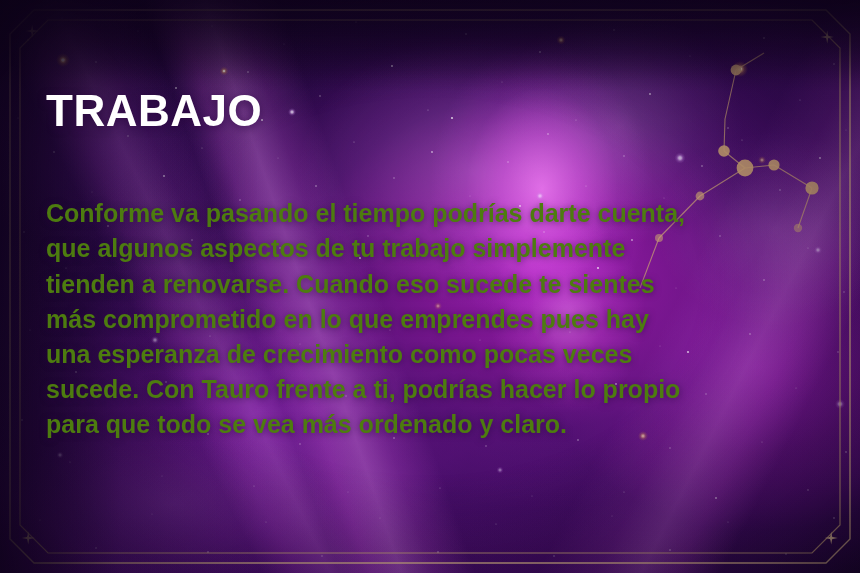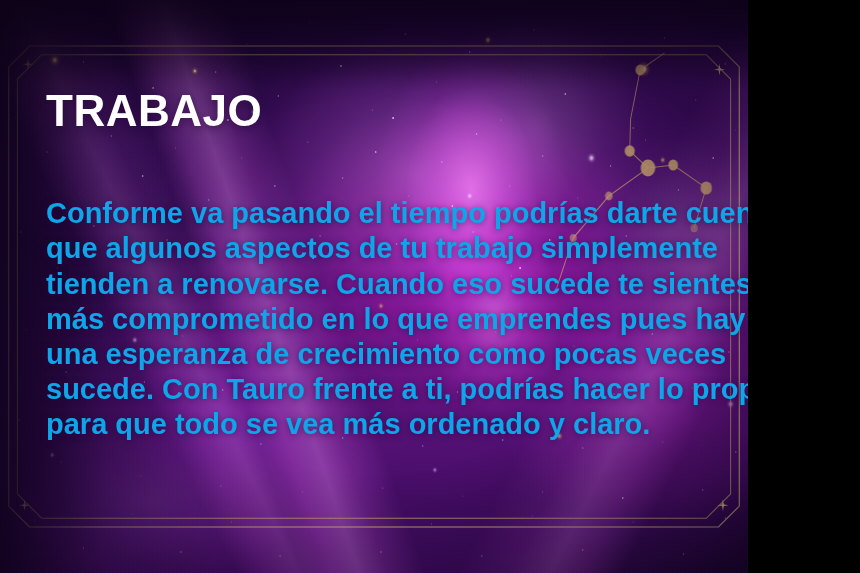--- a/index.html
+++ b/index.html
@@ -7,21 +7,21 @@
     margin: 0;
     padding: 0;
     background: #000;
   }
   body {
     font-family: "Liberation Sans", sans-serif;
   }
 
   .card {
     position: relative;
-    width: 748px;
+    width: 860px;
     height: 573px;
     overflow: hidden;
     background: #22093a;
   }
 
   
   .bg-base {
     position: absolute;
     inset: 0;
     background:
@@ -98,23 +98,23 @@
     line-height: 1.05;
     letter-spacing: 0.5px;
     color: #ffffff;
     text-shadow: 0 2px 9px rgba(40,4,62,0.65);
   }
   .body-text {
     margin: 0;
     padding-top: 62px;
     font-family: "Liberation Sans", sans-serif;
     font-weight: bold;
-    font-size: 29px;
+    font-size: 25px;
     line-height: 35.2px;
-    color: #0ea5e9;
+    color: #4d7c0f;
     text-shadow: 0 1px 7px rgba(38,4,60,0.60);
     white-space: pre-line;
   }
 </style>
 </head>
 <body>
 
 <div class="card">
 
   <div class="bg-base"></div>

